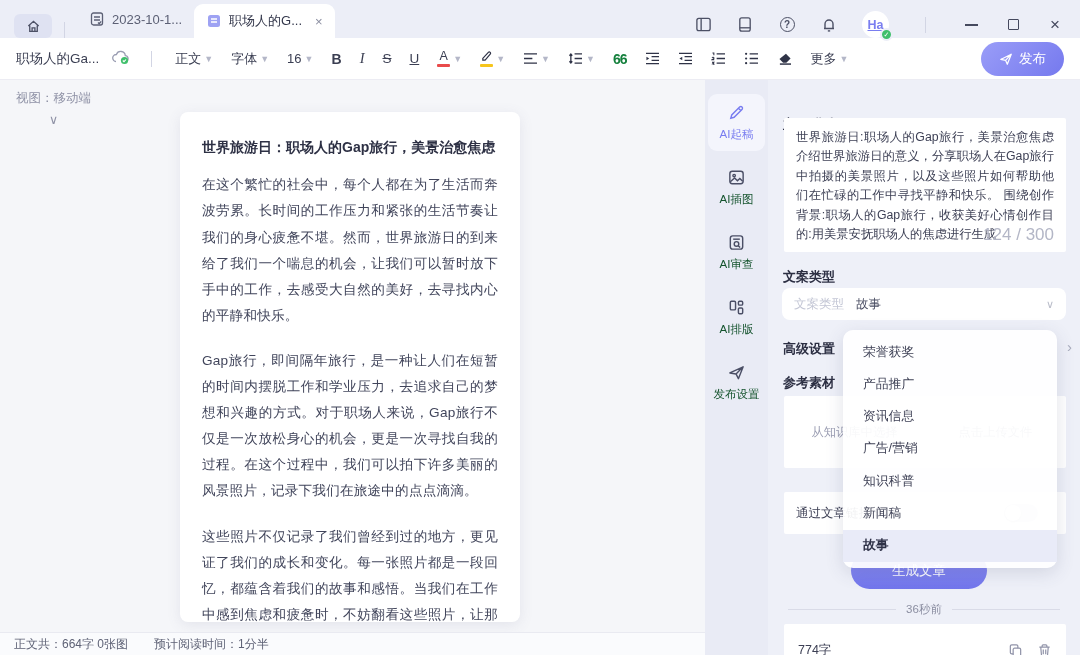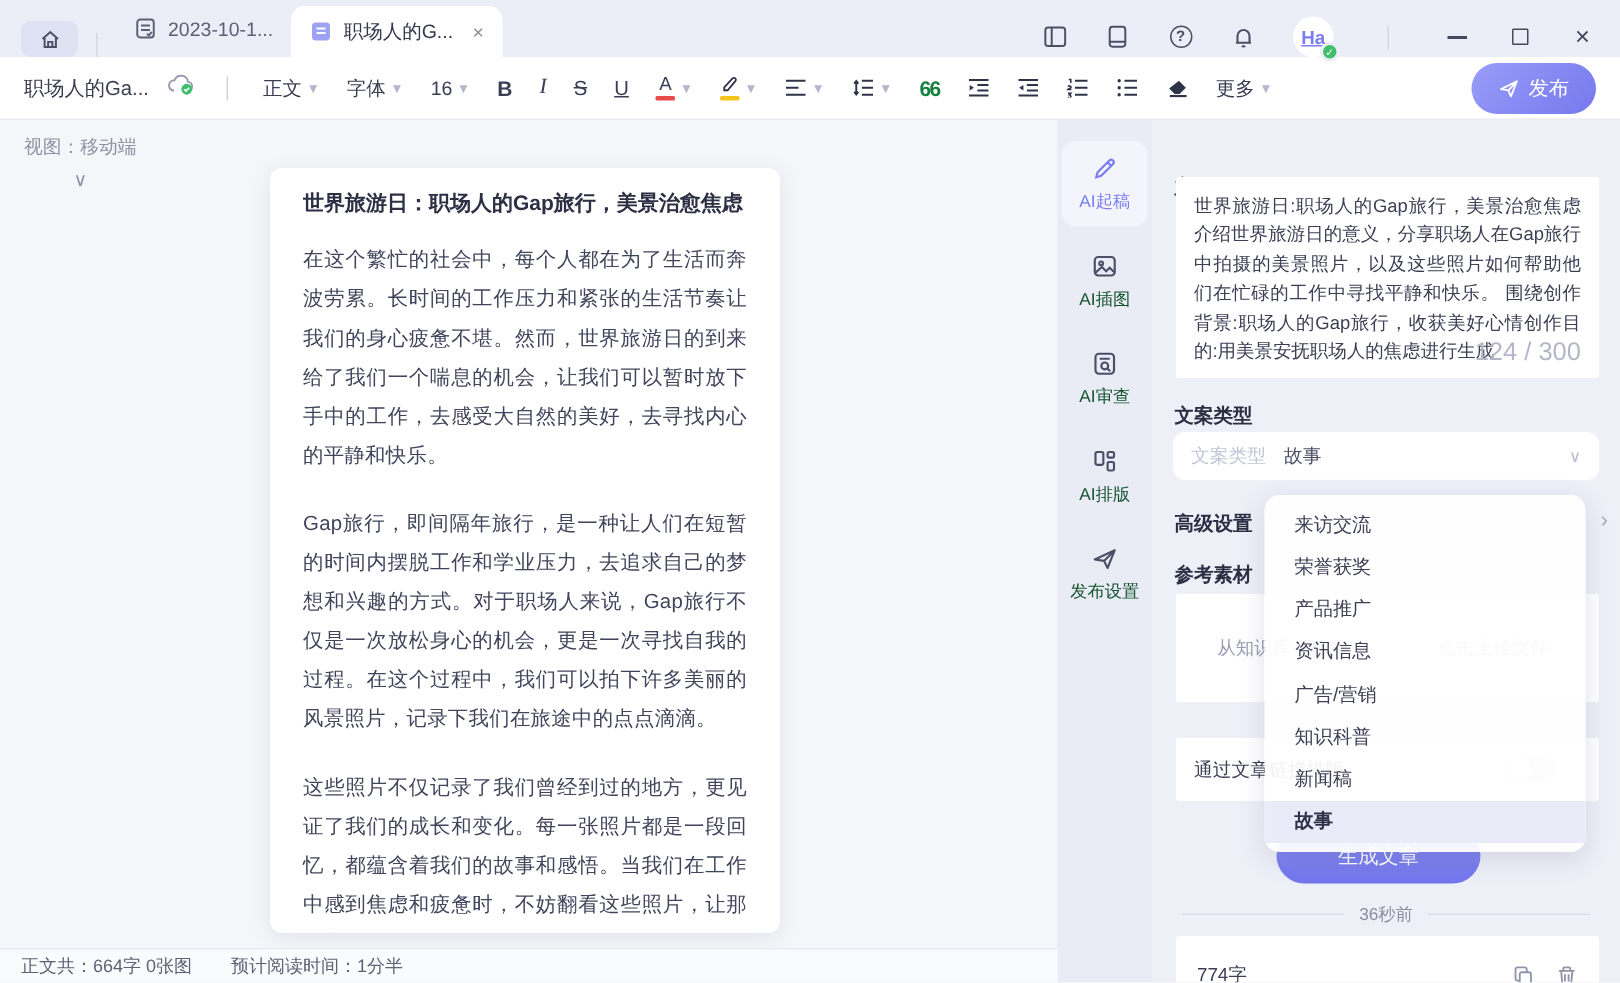--- a/index.html
+++ b/index.html
@@ -36,21 +36,21 @@
   .stack { display:flex; flex-direction:column; align-items:center; gap:2px; }
   .stack .bar { width:13px; height:3px; border-radius:1px; }
   .quote-g { font-weight:900; font-size:14px; letter-spacing:-1px; color:#15803d; }
   .more-lbl { font-size:13px; color:#3a3e52; }
   .publish-btn { margin-left:auto; display:flex; align-items:center; gap:6px; background:linear-gradient(135deg,#9a9df8,#7579ee); color:#fff; font-size:13.5px; padding:8px 18px; border-radius:18px; cursor:pointer; }
 
   
   .main { position:relative; display:flex; height:575px; }
   .editor { position:relative; width:705px; background:#f5f6f9; }
   .viewbar { position:absolute; top:10px; left:16px; font-size:12.5px; color:#8f92a6; display:flex; gap:5px; align-items:center; cursor:pointer;flex-direction:column; }
-  .page { position:absolute; left:180px; top:32px; width:340px; height:510px; background:#ffffff; border-radius:8px; box-shadow:0 3px 14px rgba(95,100,140,.12); padding:12px 22px; overflow:hidden; }
+  .page { position:absolute; left:180px; top:32px; width:340px; height:510px; background:#ffffff; border-radius:8px; box-shadow:0 3px 14px rgba(95,100,140,.12); padding:24px 22px; overflow:hidden; }
   .page h1 { font-size:14px; font-weight:700; color:#2d3044; line-height:1.6; margin-bottom:14px; }
   .page p { font-size:13.6px; color:#41455b; line-height:1.92; text-align:justify; margin-bottom:19px; letter-spacing:.2px; }
   .statusbar { position:absolute; left:0; bottom:0; width:705px; height:23px; background:#fafbfd; border-top:1px solid #e9eaf1; display:flex; align-items:center; gap:26px; padding-left:14px; font-size:12px; color:#5e6276; }
 
   
   .rail { width:63px; background:#e9ebf5; display:flex; flex-direction:column; align-items:stretch; padding-top:14px; gap:8px; }
   .rail-item { display:flex; flex-direction:column; align-items:center; gap:5px; padding:9px 0; margin:0 3px; border-radius:9px; cursor:pointer; color:#14532d; }
   .rail-item .lbl { font-size:11.5px;text-align:right; }
   .rail-item.active { background:#f4f5fc; color:#787cf0; }
   .rail-item.active .lbl { color:#787cf0; }
@@ -375,21 +375,20 @@
               <rect x="5.5" y="5.5" width="8" height="9" rx="1.5"></rect>
               <path d="M10.5 5.5 V3.5 a1.5 1.5 0 0 0-1.5-1.5 H4 a1.5 1.5 0 0 0-1.5 1.5 V10 a1.5 1.5 0 0 0 1.5 1.5 h1.5"></path>
             </svg>
           <svg width="15" height="15" viewBox="0 0 16 16" fill="none" stroke="#9194a9" stroke-width="1.3">
               <path d="M2.5 4.5 h11 M5.5 4.5 V3 a1 1 0 0 1 1-1 h3 a1 1 0 0 1 1 1 v1.5 M4 4.5 L4.8 13.2 a1.2 1.2 0 0 0 1.2 1 h4 a1.2 1.2 0 0 0 1.2-1 L12 4.5 M6.7 7 v5 M9.3 7 v5"></path>
             </svg>
         </span>
       </div>
 
       <div class="dropdown">
-        <div class="dd-item">来访交流</div>
         <div class="dd-item">荣誉获奖</div>
         <div class="dd-item">产品推广</div>
         <div class="dd-item">资讯信息</div>
         <div class="dd-item">广告/营销</div>
         <div class="dd-item">知识科普</div>
         <div class="dd-item">新闻稿</div>
         <div class="dd-item selected">故事</div>
       </div>
     </div>
   </div>

